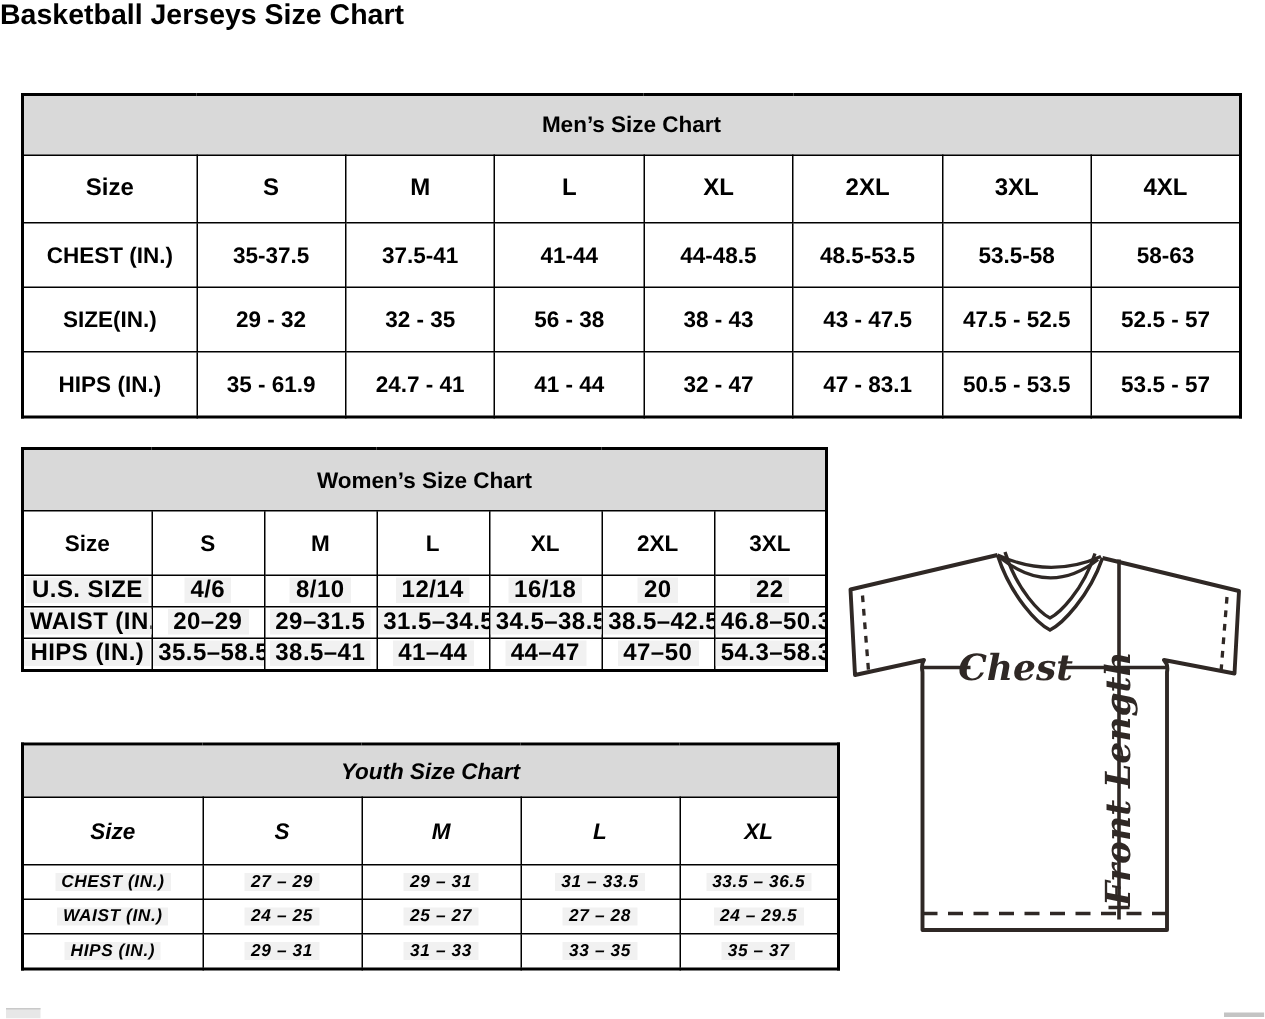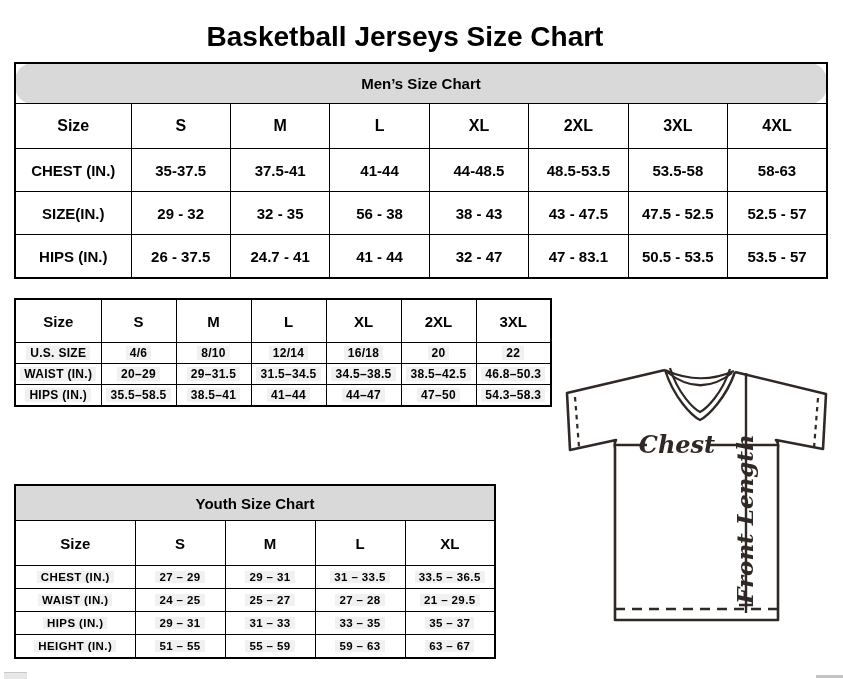--- a/index.html
+++ b/index.html
@@ -1,36 +1,36 @@
 <!DOCTYPE html>
 <html><head>
 <meta charset="utf-8">
 <style>
   html,body{margin:0;padding:0;background:#fff;}
   .canvas{position:relative;width:843px;height:679px;background:#fff;overflow:hidden;
           font-family:"Liberation Sans",sans-serif;color:#000;}
-  .page-title{position:absolute;top:21px;left:0;width:810px;text-align:center;
-              font-size:28px;font-weight:bold;}
+  .page-title{position:absolute;top:0;left:0;width:810px;
+              font-size:19px;font-weight:bold;}
   table.tbl{position:absolute;border-collapse:collapse;table-layout:fixed;background:#fff;
             border:2px solid #000;}
   table.tbl th,table.tbl td{border:1px solid #000;text-align:center;vertical-align:middle;
             padding:0;white-space:nowrap;overflow:hidden;font-weight:bold;color:#000;}
   .tbl-title{background:#d9d9d9;font-size:15px;}
   
   .men{left:14px;top:62px;width:814px;}
-  .men .title-row th{height:39px;border-radius:18px;}
+  .men .title-row th{height:39px;}
   .men .size-row th{height:44px;font-size:16px;}
   .men .data-row td{height:42px;font-size:15px;}
   
   .women{left:14px;top:298px;width:538px;}
   .women .title-row th{height:40px;}
   .women .size-row th{height:42px;font-size:15px;}
-  .women .data-row td{height:20px;font-size:12px;letter-spacing:0.3px;margin-top:37px;}
-  
-  .youth{left:14px;top:484px;width:482px;}
+  .women .data-row td{height:20px;font-size:16px;letter-spacing:0.3px;margin-top:37px;}
+  
+  .youth{left:14px;top:495px;width:546px;font-style:italic;}
   .youth .title-row th{height:34px;}
   .youth .size-row th{height:44px;font-size:15px;}
   .youth .data-row td{height:22px;font-size:11.5px;letter-spacing:0.4px;}
   
   .women .data-row span,.youth .data-row span{background:#f1f1f1;padding:0 4px;}
   
   .jersey{position:absolute;left:556px;top:356px;width:286px;height:272px;}
   .jersey path,.jersey line{fill:none;stroke:#2f2825;}
   .jersey text{fill:#2f2825;font-family:"DejaVu Serif","Liberation Serif",serif;
                font-style:italic;font-weight:bold;}
@@ -86,21 +86,21 @@
           <td><span>29 - 32</span></td>
           <td><span>32 - 35</span></td>
           <td><span>56 - 38</span></td>
           <td><span>38 - 43</span></td>
           <td><span>43 - 47.5</span></td>
           <td><span>47.5 - 52.5</span></td>
           <td><span>52.5 - 57</span></td>
         </tr>
         <tr class="data-row">
           <td><span>HIPS (IN.)</span></td>
-          <td><span>26 - 37.5</span></td>
+          <td><span>35 - 61.9</span></td>
           <td><span>24.7 - 41</span></td>
           <td><span>41 - 44</span></td>
           <td><span>32 - 47</span></td>
           <td><span>47 - 83.1</span></td>
           <td><span>50.5 - 53.5</span></td>
           <td><span>53.5 - 57</span></td>
         </tr>
       </tbody>
     </table>
 
@@ -108,20 +108,23 @@
       <colgroup>
         <col style="width:86px">
         <col>
         <col>
         <col>
         <col>
         <col>
         <col>
       </colgroup>
       <tbody>
+        <tr class="title-row">
+          <th class="tbl-title" colspan="7">Women’s Size Chart</th>
+        </tr>
         <tr class="size-row">
           <th>Size</th>
           <th>S</th>
           <th>M</th>
           <th>L</th>
           <th>XL</th>
           <th>2XL</th>
           <th>3XL</th>
         </tr>
         <tr class="data-row">
@@ -178,36 +181,29 @@
           <td><span>27 – 29</span></td>
           <td><span>29 – 31</span></td>
           <td><span>31 – 33.5</span></td>
           <td><span>33.5 – 36.5</span></td>
         </tr>
         <tr class="data-row">
           <td><span>WAIST (IN.)</span></td>
           <td><span>24 – 25</span></td>
           <td><span>25 – 27</span></td>
           <td><span>27 – 28</span></td>
-          <td><span>21 – 29.5</span></td>
+          <td><span>24 – 29.5</span></td>
         </tr>
         <tr class="data-row">
           <td><span>HIPS (IN.)</span></td>
           <td><span>29 – 31</span></td>
           <td><span>31 – 33</span></td>
           <td><span>33 – 35</span></td>
           <td><span>35 – 37</span></td>
         </tr>
-        <tr class="data-row">
-          <td><span>HEIGHT (IN.)</span></td>
-          <td><span>51 – 55</span></td>
-          <td><span>55 – 59</span></td>
-          <td><span>59 – 63</span></td>
-          <td><span>63 – 67</span></td>
-        </tr>
       </tbody>
     </table>
 
   <svg class="jersey" viewBox="0 0 286 272">
 
     <path stroke-width="2.6" stroke-linejoin="round" d="M109 14 L11 37 L14 94 L60 84 Q58 87 59 92 L59 264 L222 264 L222 92 Q223 87 220 84 L267 93 L270 38 L179 16"></path>
 
     <path stroke-width="2.4" d="M109 14 C118 42 136 60 144 64 C152 60 170 42 179 16"></path>
     <path stroke-width="2.2" d="M114 12 C122 38 138 53 144 56 C150 53 166 38 174 13"></path>
     <path stroke-width="2.2" d="M109 14 Q144 30 178 15"></path>

